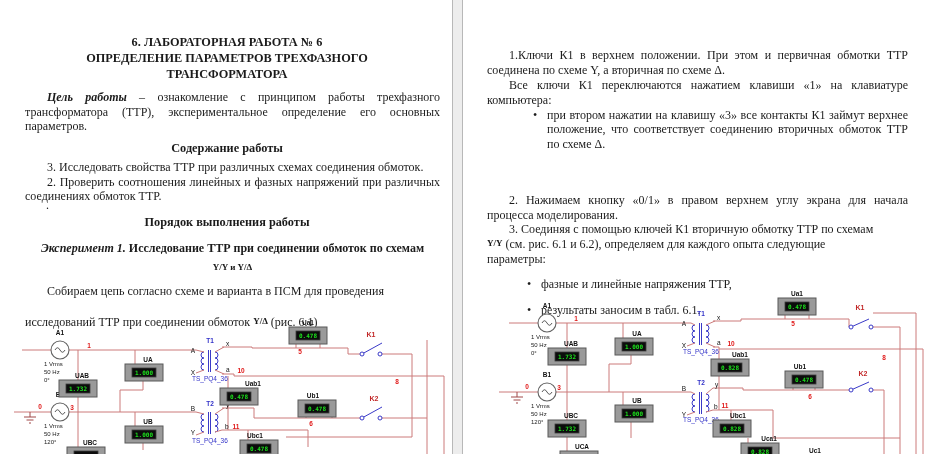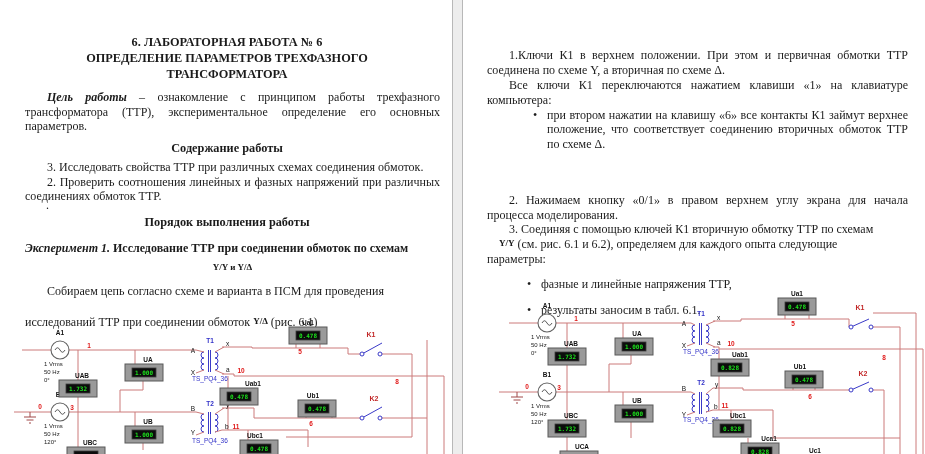--- a/index.html
+++ b/index.html
@@ -64,21 +64,21 @@
 
   <div class="abs p1w body-t" style="top:160px;">
     <div class="just ind">3. Исследовать свойства ТТР при различных схемах соединения обмоток.</div>
     <div class="just ind">2. Проверить соотношения линейных и фазных напряжений при различных соединениях обмоток ТТР.</div>
   </div>
 
   <div class="abs body-t" style="top:198px;left:46px;">.</div>
 
   <div class="abs hd" style="top:215px;">Порядок выполнения работы</div>
 
-  <div class="abs p1w body-t" style="top:241px;font-weight:bold;"><i>Эксперимент 1.</i><span> Исследование ТТР при соединении обмоток по схемам</span></div>
+  <div class="abs p1w body-t" style="top:241px;text-align:center;font-weight:bold;"><i>Эксперимент 1.</i><span> Исследование ТТР при соединении обмоток по схемам</span></div>
   <div class="abs p1w" style="top:258px;text-align:center;"><span class="frm">Y/Y и Y/Δ</span></div>
 
   <div class="abs p1w body-t ind" style="top:284px;">Собираем цепь согласно схеме и варианта в  ПСМ для проведения</div>
   <div class="abs p1w body-t" style="top:315px;"><span>исследований ТТР при соединении обмоток </span><span class="frm">Y/Δ</span><span>  (рис. 6.1)</span></div>
 
   <svg style="left:8px;top:316px;" width="444" height="138" viewBox="0 0 444 138">
     <g>
       <path class="w" d="M14,34 H188 M6,96 H188 M70,34 V64 M70,81 V131 M127,34 V48 M135,65 V74 H112 V96 M127,96 V110 M135,127 V134 M214,31 H244 V32 H340 V38 H352 M288,28 V32 M312,28 V32 M372,38 H404 V121 H278 M214,58 H226 V60 H436 M436,60 V138 M220,60 V72 M220,89 V114 M214,92 H246 V102 H352 M298,101 V102 M324,101 V102 M372,102 H419 M419,24 V138 M214,114 H300 V131 M240,114 V124"></path>
     </g>
     <g>
@@ -199,27 +199,27 @@
     </g>
     <text class="nn" x="389" y="68">8</text>
   </svg>
 </div>
 
 <div class="page" id="page2">
   <div class="abs p2w body-t just ind" style="top:48px;">1.Ключи К1 в верхнем положении. При этом и первичная обмотки ТТР соединена по схеме Y, а вторичная по схеме Δ.</div>
   <div class="abs p2w body-t just ind" style="top:78px;">Все ключи К1 переключаются нажатием клавиши «1» на клавиатуре компьютера:</div>
 
   <ul class="abs p2w body-t just bl" style="top:108px;">
-    <li>при втором нажатии на клавишу «6» все контакты К1 займут верхнее положение, что соответствует соединению вторичных обмоток ТТР по схеме Δ.</li>
+    <li>при втором нажатии на клавишу «3» все контакты К1 займут верхнее положение, что соответствует соединению вторичных обмоток ТТР по схеме Δ.</li>
   </ul>
 
   <div class="abs p2w body-t just ind" style="top:193px;">2. Нажимаем кнопку «0/1» в правом верхнем углу экрана для начала процесса моделирования.</div>
 
   <div class="abs p2w body-t ind" style="top:222px;">3. Соединяя с помощью ключей К1 вторичную обмотку ТТР по схемам</div>
-  <div class="abs p2w body-t" style="top:237px;margin-left:12px;"><span class="frm">Y/Y</span><span> (см. рис. 6.1 и 6.2), определяем для каждого опыта следующие</span></div>
+  <div class="abs p2w body-t" style="top:237px;"><span class="frm">Y/Y</span><span> (см. рис. 6.1 и 6.2), определяем для каждого опыта следующие</span></div>
   <div class="abs p2w body-t" style="top:252px;">параметры:</div>
 
   <ul class="abs p2w body-t bl bl2" style="top:265px;">
     <li>фазные и линейные напряжения ТТР,</li>
     <li>результаты заносим в табл. 6.1.</li>
   </ul>
 
   <svg style="left:0;top:288px;" width="462" height="166" viewBox="0 0 462 166">
     <g>
       <path class="w" d="M46,35 H228 M36,104 H228 M104,35 V60 M104,77 V132 M104,149 V163 M160,35 V50 M168,67 V76 H146 V104 M160,104 V117 M168,134 V150 M250,33 H278 V31 H386 V39 H388 M322,27 V31 M346,27 V31 M408,39 H437 V166 M410,25 H453 M453,25 V166 M250,59 H256 V61 H460 M460,61 V166 M256,61 V71 M256,88 V122 M250,100 H280 V102 H388 M330,100 V102 M352,100 V102 M408,102 H421 V166 M250,122 H310 V150 M268,122 V132 M310,150 H437 M285,150 V155"></path>

